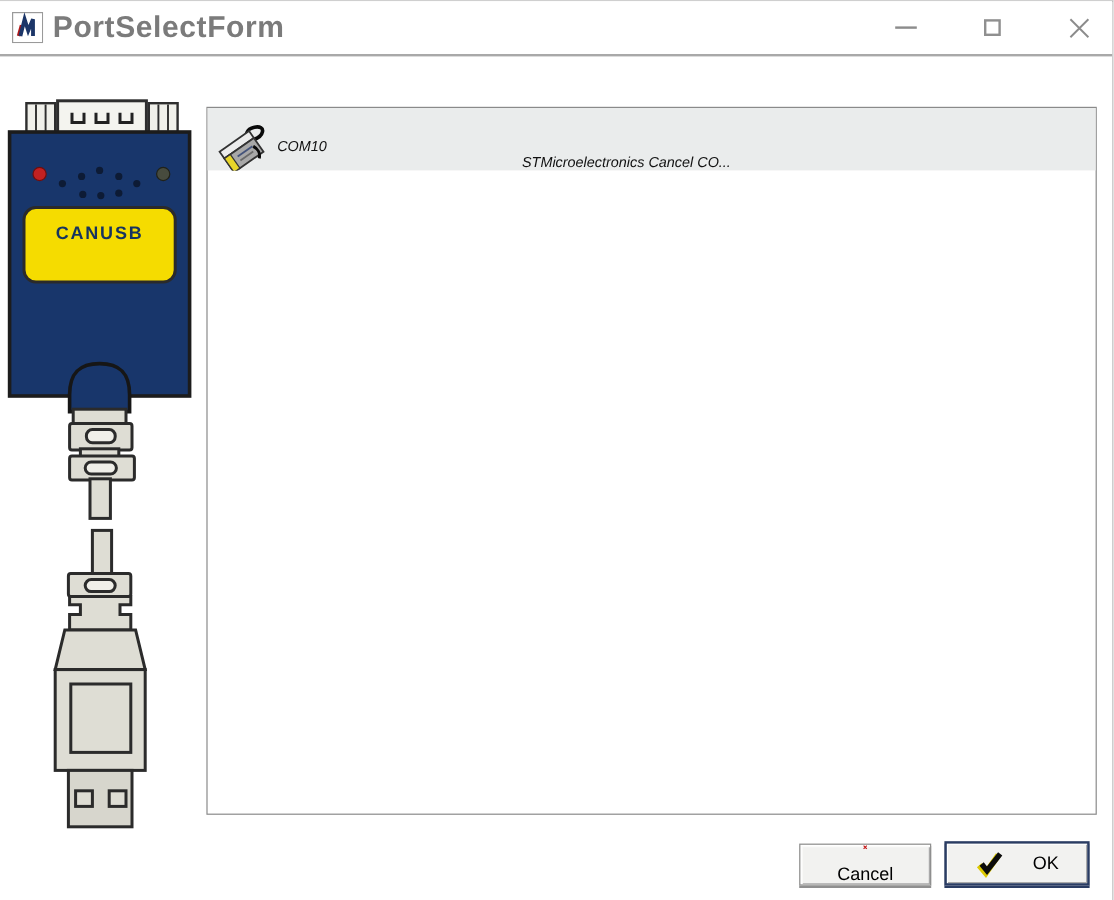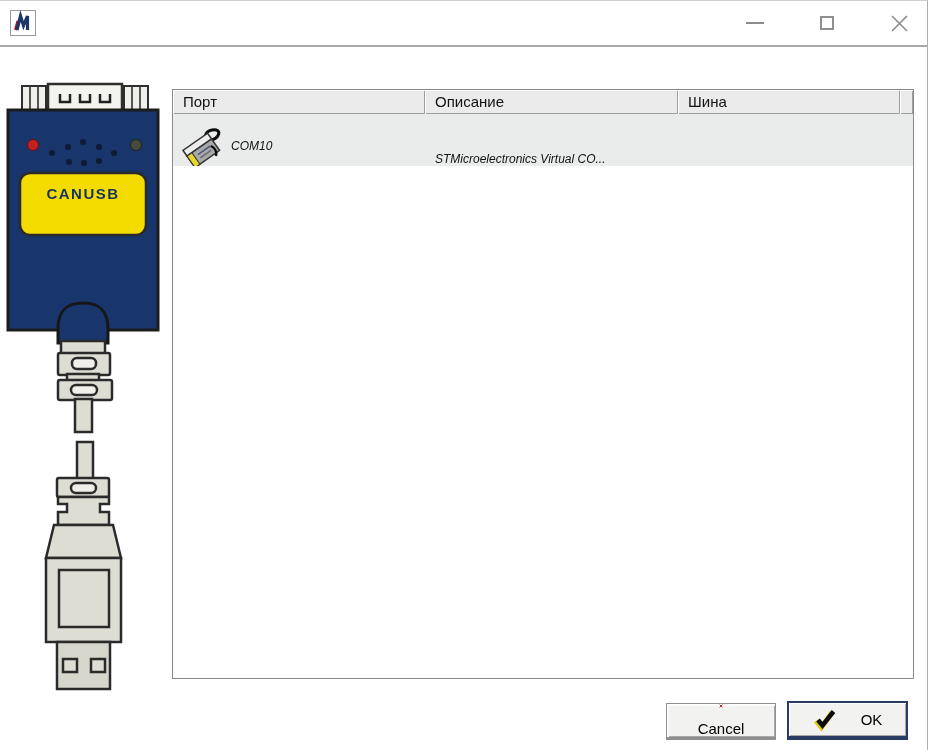--- a/index.html
+++ b/index.html
@@ -41,20 +41,21 @@
 <body>
 
 <div class="window">
 
   <div class="titlebar">
     <svg class="app-icon" viewBox="0 0 26 26">
       <rect x="0.5" y="0.5" width="25" height="25" fill="#ffffff" stroke="#9a9a9a"></rect>
       <path d="M5.5 20 L8 11" stroke="#b01515" stroke-width="3" fill="none"></path>
       <path d="M7 20 L10.5 6 L13.5 15.5 L17.5 6 L17.5 20" stroke="#1c3668" stroke-width="3.2" fill="none"></path>
     </svg>
+    <div class="title-text">PortSelectForm</div>
     <div class="controls">
       <div class="ctrl">
         <div class="min-bar"></div>
       </div>
       <div class="ctrl">
         <div class="max-box"></div>
       </div>
       <div class="ctrl">
         <svg width="19" height="19" viewBox="0 0 19 19">
           <path d="M2 2 L17 17 M17 2 L2 17" stroke="#8c8c8c" stroke-width="1.6" fill="none"></path>
@@ -115,42 +116,36 @@
       <path d="M54 444 H113 L121 477 H46 Z"></path>
       <rect x="46" y="477" width="75" height="84"></rect>
       <rect x="59" y="489" width="50" height="57" fill="none"></rect>
       <rect x="57" y="561" width="53" height="47" fill="#d7d6cd"></rect>
       <rect x="63" y="578" width="14" height="13"></rect>
       <rect x="91" y="578" width="14" height="13"></rect>
     </g>
   </svg>
 
   <div class="listview">
-    <div class="lv-header">
-      <div class="hcell hc1">Порт</div>
-      <div class="hcell hc2">Описание</div>
-      <div class="hcell hc3">Шина</div>
-      <div class="hcell hcf"></div>
-    </div>
     <div class="lv-row">
       <div class="rc1">
         <svg width="40" height="40" viewBox="0 0 40 40">
           <path d="M28 15 C40 12 41 2 31 4 C24 5.5 23 11 26 14" stroke="#0a0a0a" stroke-width="3" fill="none"></path>
           <g transform="rotate(-35 20 24)">
             <rect x="5" y="14" width="30" height="7" fill="#ececec" stroke="#333" stroke-width="1.5"></rect>
             <rect x="5" y="21" width="30" height="14" fill="#a8a8a8" stroke="#333" stroke-width="1.5"></rect>
             <rect x="5" y="21" width="6" height="14" fill="#e8d62a" stroke="#333" stroke-width="1"></rect>
             <line x1="15" y1="26" x2="30" y2="26" stroke="#44537a" stroke-width="1.5"></line>
             <line x1="15" y1="30" x2="28" y2="30" stroke="#6a6a6a" stroke-width="1.5"></line>
           </g>
           <path d="M30 20 C34 22 36 26 35 30" stroke="#0a0a0a" stroke-width="2.5" fill="none"></path>
         </svg>
         <span>COM10</span>
       </div>
-      <div class="rc2">STMicroelectronics Virtual CO...</div>
+      <div class="rc2">STMicroelectronics Cancel CO...</div>
     </div>
   </div>
 
   <div class="btn btn-cancel">
     <svg width="18" height="18" viewBox="0 0 18 18">
       <path d="M3 3 L15 15 M15 3 L3 15" stroke="#c41414" stroke-width="4.2" fill="none"></path>
     </svg>
     <span>Cancel</span>
   </div>
   <div class="btn btn-ok">

